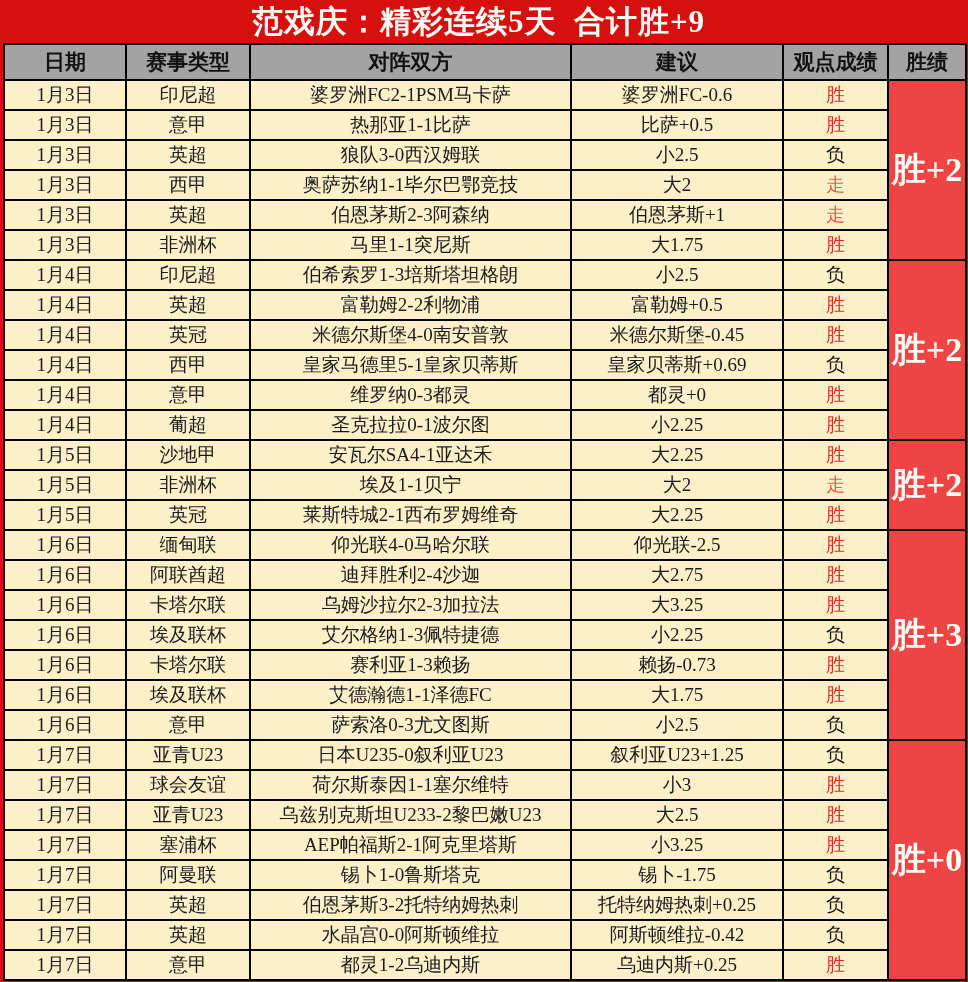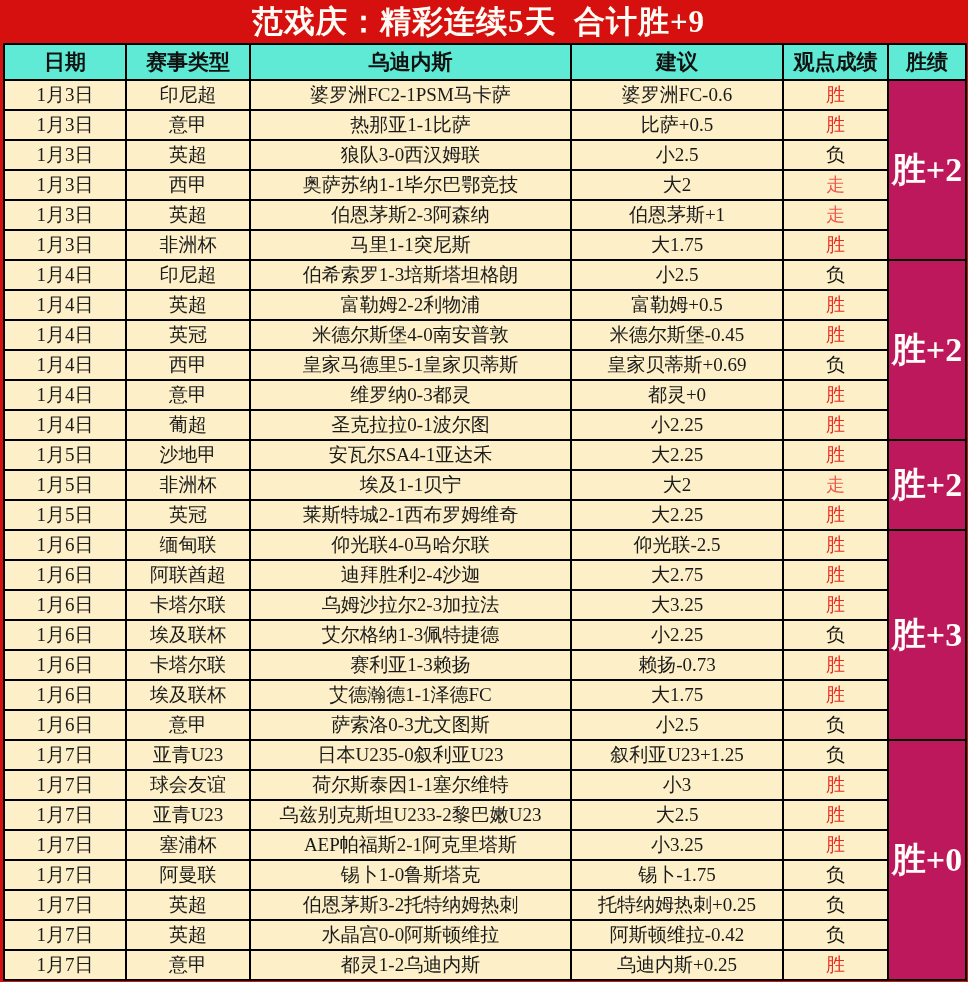--- a/index.html
+++ b/index.html
@@ -36,33 +36,33 @@
   col.c-streak{width:78px;}
   th,td{
     border:2px solid #000000;
     text-align:center;
     vertical-align:middle;
     overflow:hidden;
     white-space:nowrap;
     padding:0;
   }
   th{
-    background:#5eead4;
+    background:#a3a3a3;
     color:#111111;
     height:34px;
     font-size:21px;
     font-weight:bold;
   }
   td{
     height:28px;
     font-size:19px;
     color:#1a1a1a;
   }
   td.streak{
-    background:#be185d;
+    background:#ef4444;
     color:#fffdf8;
     font-size:34px;
     font-weight:bold;
     letter-spacing:0;
   }
 </style>
 </head>
 <body>
 
 <div class="page">
@@ -75,21 +75,21 @@
         <col class="c-league">
         <col class="c-match">
       <col class="c-tip">
         <col class="c-result">
         <col class="c-streak">
     </colgroup>
     <thead>
       <tr>
         <th>日期</th>
         <th>赛事类型</th>
-        <th>乌迪内斯</th>
+        <th>对阵双方</th>
         <th>建议</th>
         <th>观点成绩</th>
         <th>胜绩</th>
       </tr>
     </thead>
     <tbody id="tbody">
         <tr>
           <td>1月3日</td>
           <td>印尼超</td>
           <td>婆罗洲FC2-1PSM马卡萨</td>

